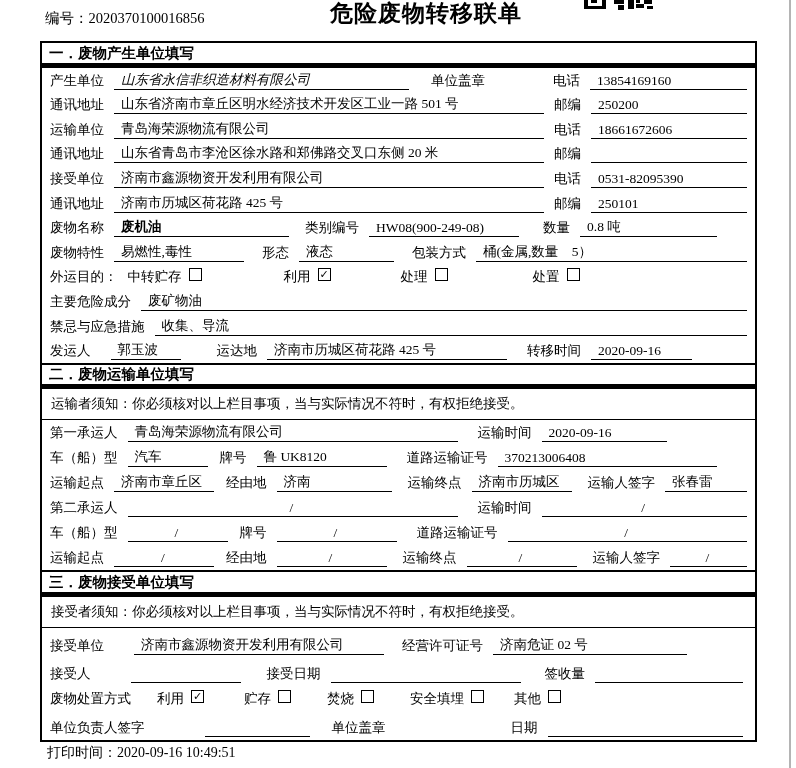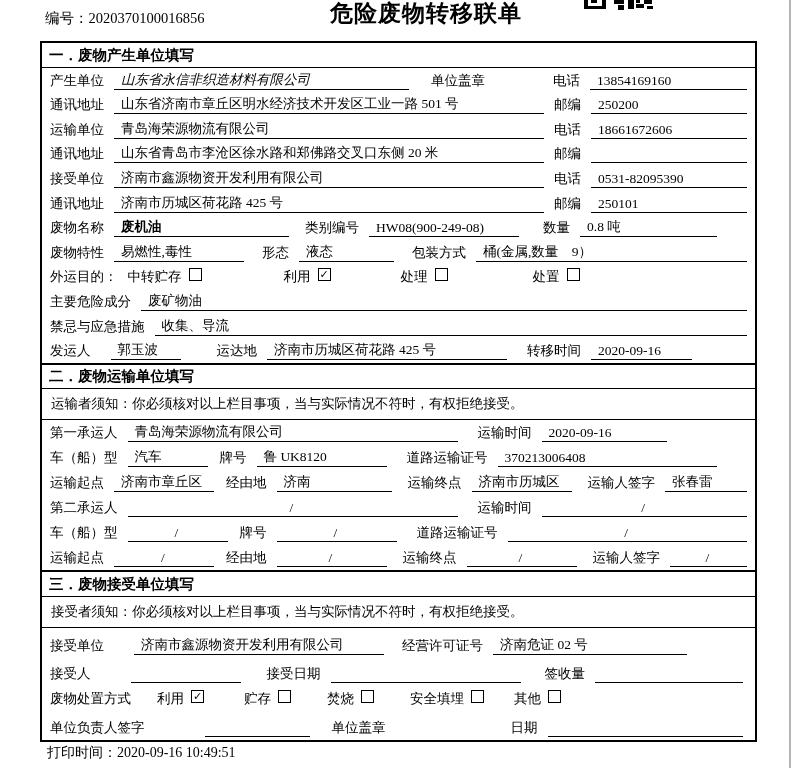--- a/index.html
+++ b/index.html
@@ -18,21 +18,21 @@
   .right-edge{position:absolute;left:789px;top:0;width:2px;height:768px;background:#b4b4b4;}
 
   .form{
     position:absolute;left:40px;top:41px;width:717px;height:701px;
     border:2px solid #000;box-sizing:border-box;display:flex;flex-direction:column;
   }
   .sec-h{
     font-family:"Liberation Sans","DejaVu Sans",sans-serif;
     font-weight:bold;font-size:14.5px;display:flex;align-items:center;
     padding-left:7px;box-sizing:border-box;flex:0 0 auto;
-    border-bottom:1px solid #000000;
+    border-bottom:5px solid #000000;
   }
   #s1h{height:25px;}
   #s2h{height:26px;border-top:2px solid #000;}
   #s3h{height:27px;border-top:2px solid #000;}
   .notice{
     height:31px;border-bottom:1px solid #000;display:flex;align-items:center;
     padding-left:9px;font-size:13.5px;box-sizing:border-box;flex:0 0 auto;white-space:nowrap;
   }
   .rows{display:flex;flex-direction:column;flex:0 0 auto;}
   #section3-rows{flex:1 1 auto;}
@@ -139,21 +139,21 @@
         <span class="sp" style="width: 30px;"></span>
       </div>
       <div class="row s1row">
         <span class="lab">废物特性</span>
         <span class="val" style="width: 130px;">易燃性,毒性</span>
         <span class="sp" style="width: 8px;"></span>
         <span class="lab">形态</span>
         <span class="val" style="width: 95px;">液态</span>
         <span class="sp" style="width: 8px;"></span>
         <span class="lab">包装方式</span>
-        <span class="val fill">桶(金属,数量　9）</span>
+        <span class="val fill">桶(金属,数量　5）</span>
       </div>
       <div class="row s1row center">
         <span class="lab">外运目的：</span>
         <span class="chkgrp">
           <span class="chklab">中转贮存</span>
           <span class="box"></span>
         </span>
         <span class="sp" style="width: 82px;"></span>
         <span class="chkgrp">
           <span class="chklab">利用</span>

